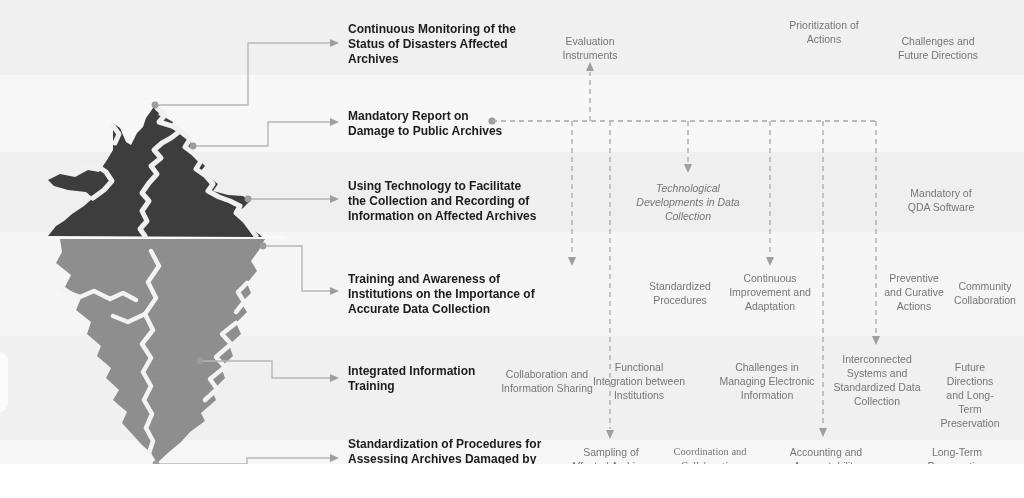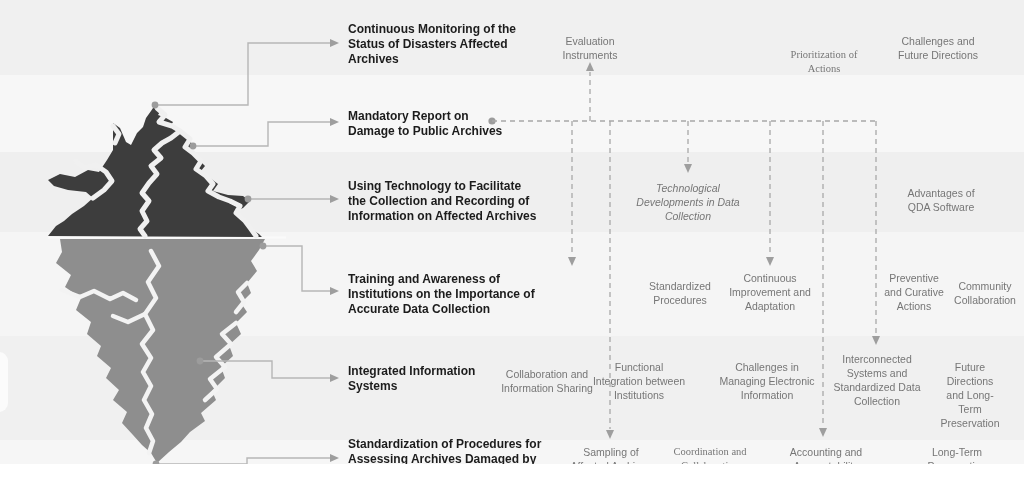--- a/index.html
+++ b/index.html
@@ -138,36 +138,36 @@
 Archives</div>
   <div class="main-topic" style="left:348px; top:109px;">Mandatory Report on
 Damage to Public Archives</div>
   <div class="main-topic" style="left:348px; top:179px;">Using Technology to Facilitate
 the Collection and Recording of
 Information on Affected Archives</div>
   <div class="main-topic" style="left:348px; top:272px;">Training and Awareness of
 Institutions on the Importance of
 Accurate Data Collection</div>
   <div class="main-topic" style="left:348px; top:364px;">Integrated Information
-Systems</div>
+Training</div>
   <div class="main-topic" style="left:348px; top:437px;">Standardization of Procedures for
 Assessing Archives Damaged by
 Disasters</div>
 
   <div class="subtopic" style="left:590px; top:34px;">Evaluation
 Instruments</div>
-  <div class="subtopic" style="left:824px; top:48px;font-family:Liberation Serif, serif;">Prioritization of
+  <div class="subtopic" style="left:824px; top:18px;">Prioritization of
 Actions</div>
   <div class="subtopic" style="left:938px; top:34px;">Challenges and
 Future Directions</div>
 
   <div class="subtopic" style="left:688px; top:181px;font-style:italic;">Technological
 Developments in Data
 Collection</div>
-  <div class="subtopic" style="left:941px; top:186px;">Advantages of
+  <div class="subtopic" style="left:941px; top:186px;">Mandatory of
 QDA Software</div>
 
   <div class="subtopic" style="left:680px; top:279px;">Standardized
 Procedures</div>
   <div class="subtopic" style="left:770px; top:271px;">Continuous
 Improvement and
 Adaptation</div>
   <div class="subtopic" style="left:914px; top:271px;">Preventive
 and Curative
 Actions</div>

